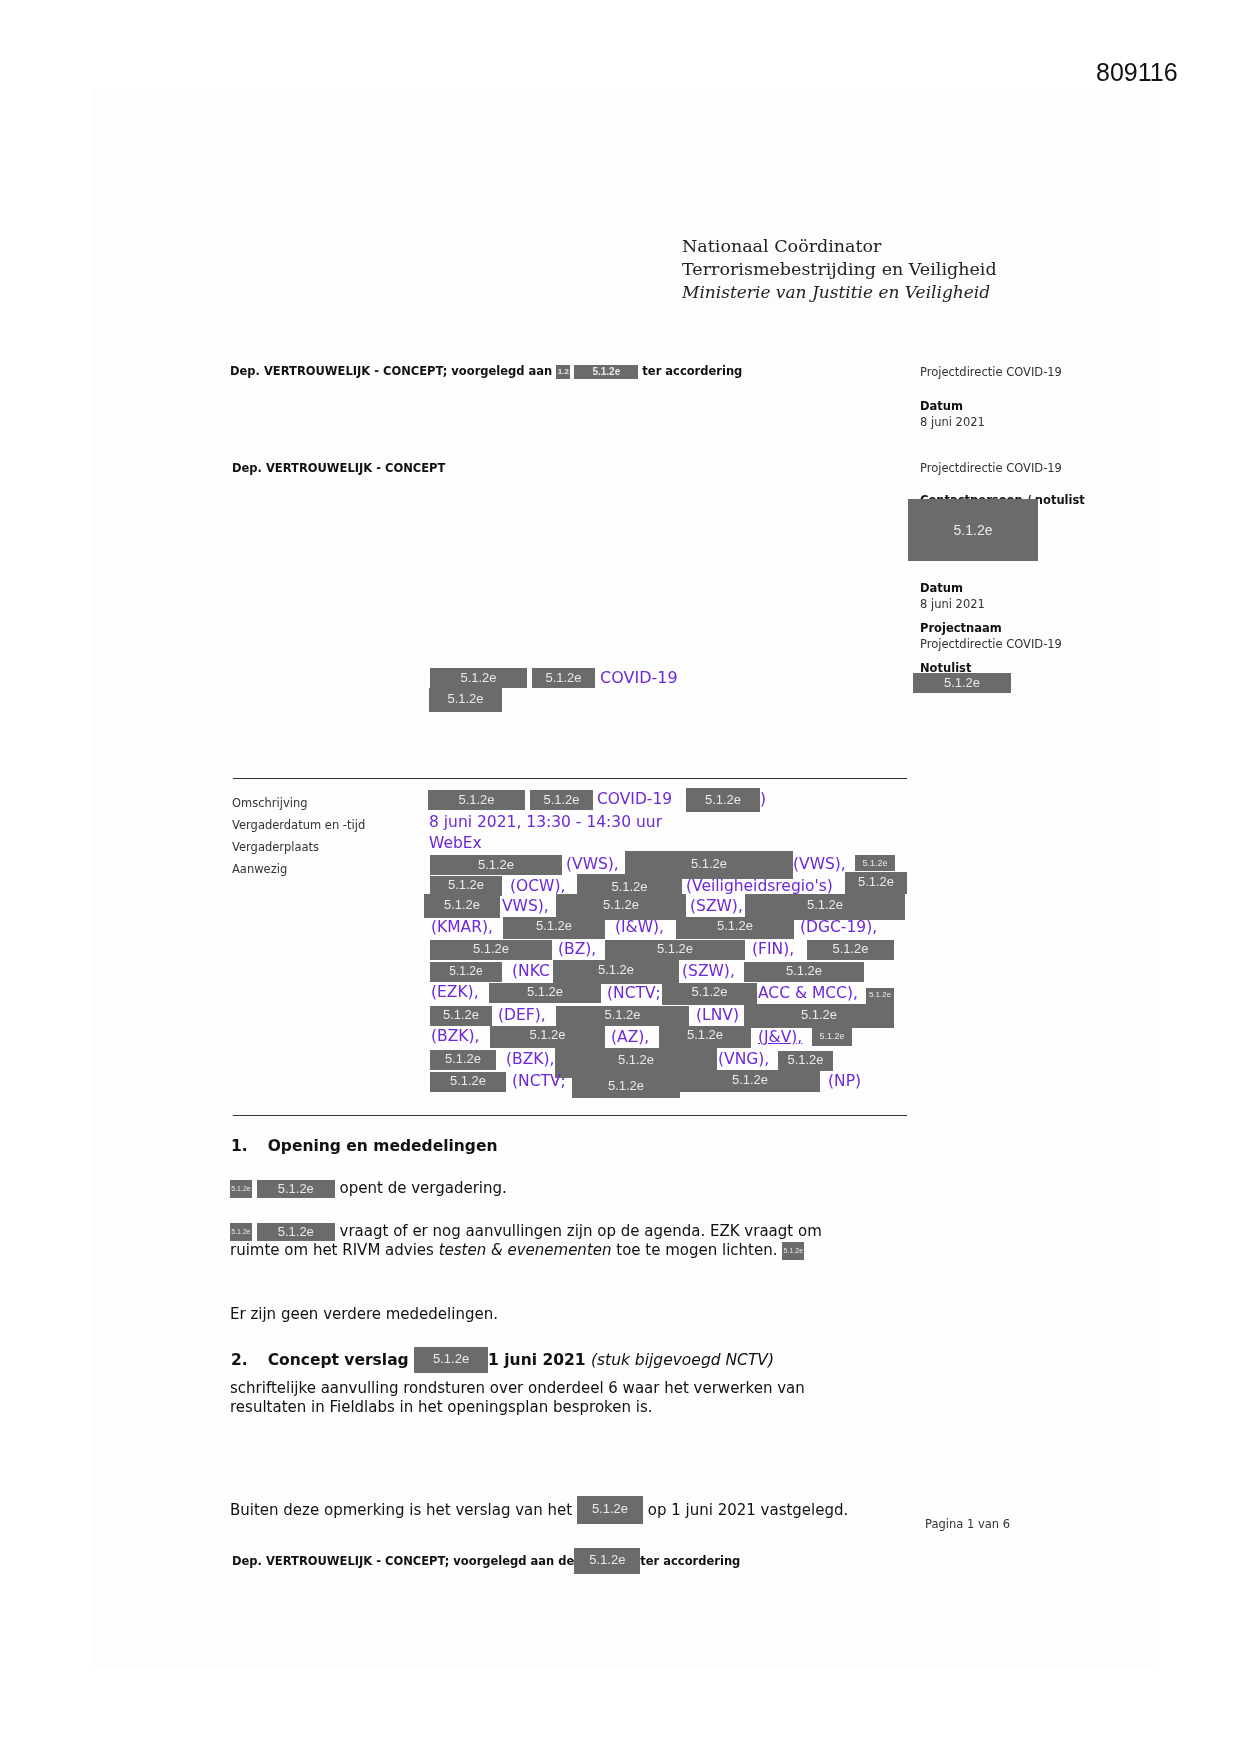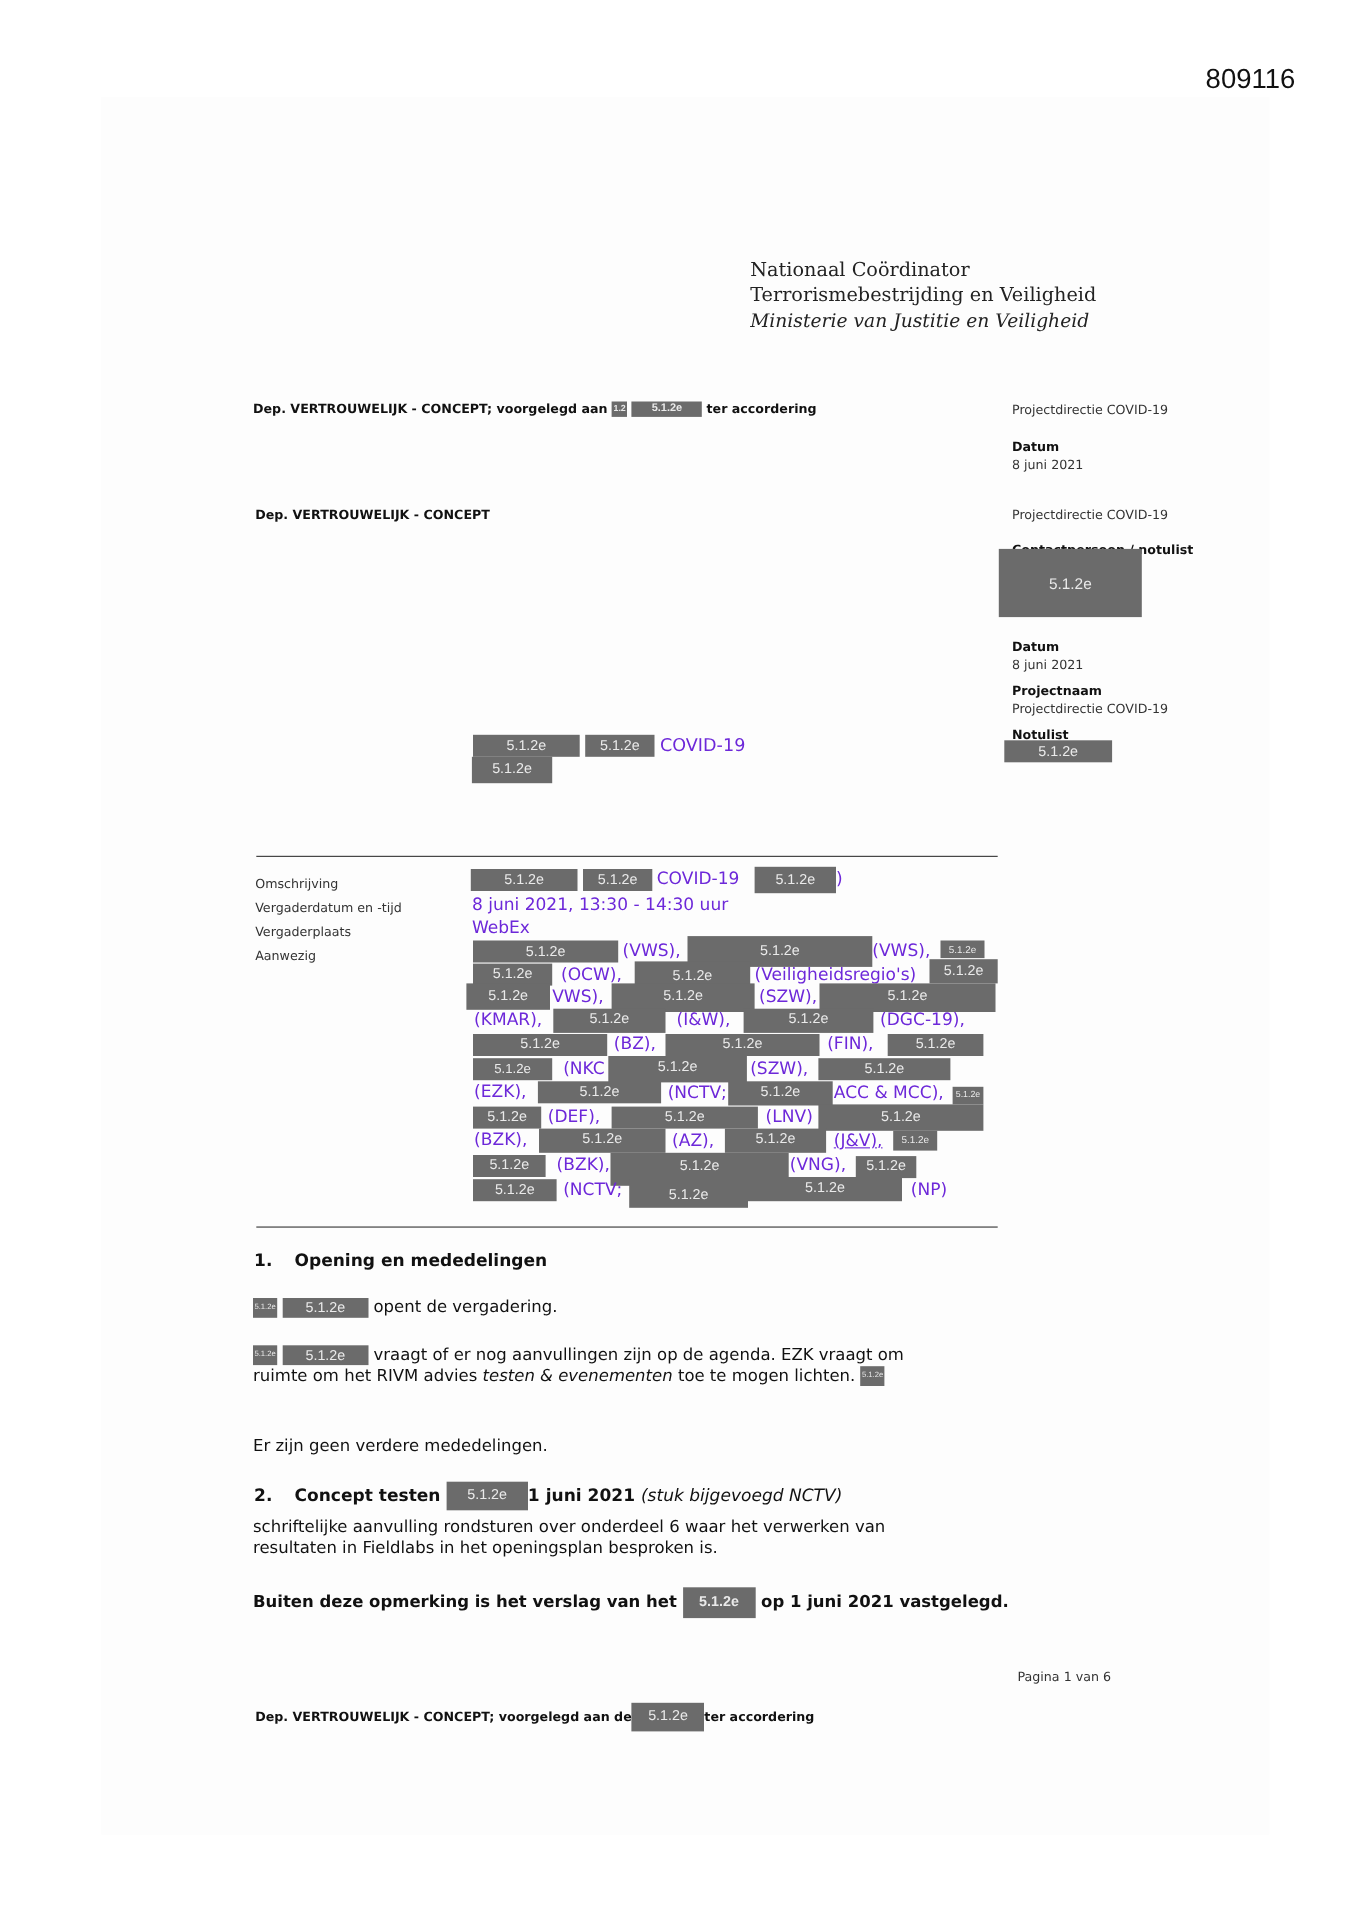--- a/index.html
+++ b/index.html
@@ -171,31 +171,31 @@
     <span>ruimte om het RIVM advies</span>
     <i>testen &amp; evenementen</i>
     <span>toe te mogen lichten.</span>
     <span class="red" style="width:22px;height:18px;font-size:7px;line-height:18px;">5.1.2e</span>
   </div>
 </div>
 
 <div class="abs body-text" style="left:230px; top:1305px;">Er zijn geen verdere mededelingen.</div>
 
 <div class="abs h2" style="left:231px; top:1347px;">
-  <span>2.</span><span style="display:inline-block;width:20px;"></span><span>Concept testen</span>
+  <span>2.</span><span style="display:inline-block;width:20px;"></span><span>Concept verslag</span>
   <span class="red" style="width:74px;height:26px;font-size:13px;line-height:24px;font-weight:normal;">5.1.2e</span><span>1 juni 2021</span>
   <i style="font-weight:normal;">(stuk bijgevoegd NCTV)</i>
 </div>
 
 <div class="abs body-text" style="left:230px; top:1387px;">
   <div style="margin-top:-8px;">schriftelijke aanvulling rondsturen over onderdeel 6 waar het verwerken van</div>
   <div>resultaten in Fieldlabs in het openingsplan besproken is.</div>
 </div>
 
-<div class="abs body-text" style="left:230px; top:1443px;font-weight:bold;">
+<div class="abs body-text" style="left:230px; top:1496px;">
   <span>Buiten deze opmerking is het verslag van het</span>
   <span class="red" style="width:66px;height:28px;font-size:13px;line-height:26px;">5.1.2e</span>
   <span>op 1 juni 2021 vastgelegd.</span>
 </div>
 
 <div class="abs foot" style="left:232px; top:1512px;margin-top:36px;">
   <span>Dep. VERTROUWELIJK - CONCEPT; voorgelegd aan de</span><span class="red" style="width:66px;height:26px;font-size:13px;line-height:24px;font-weight:normal;">5.1.2e</span><span>ter accordering</span>
 </div>
 <div class="abs side" style="left:925px; top:1516px;">Pagina 1 van 6</div>
 

